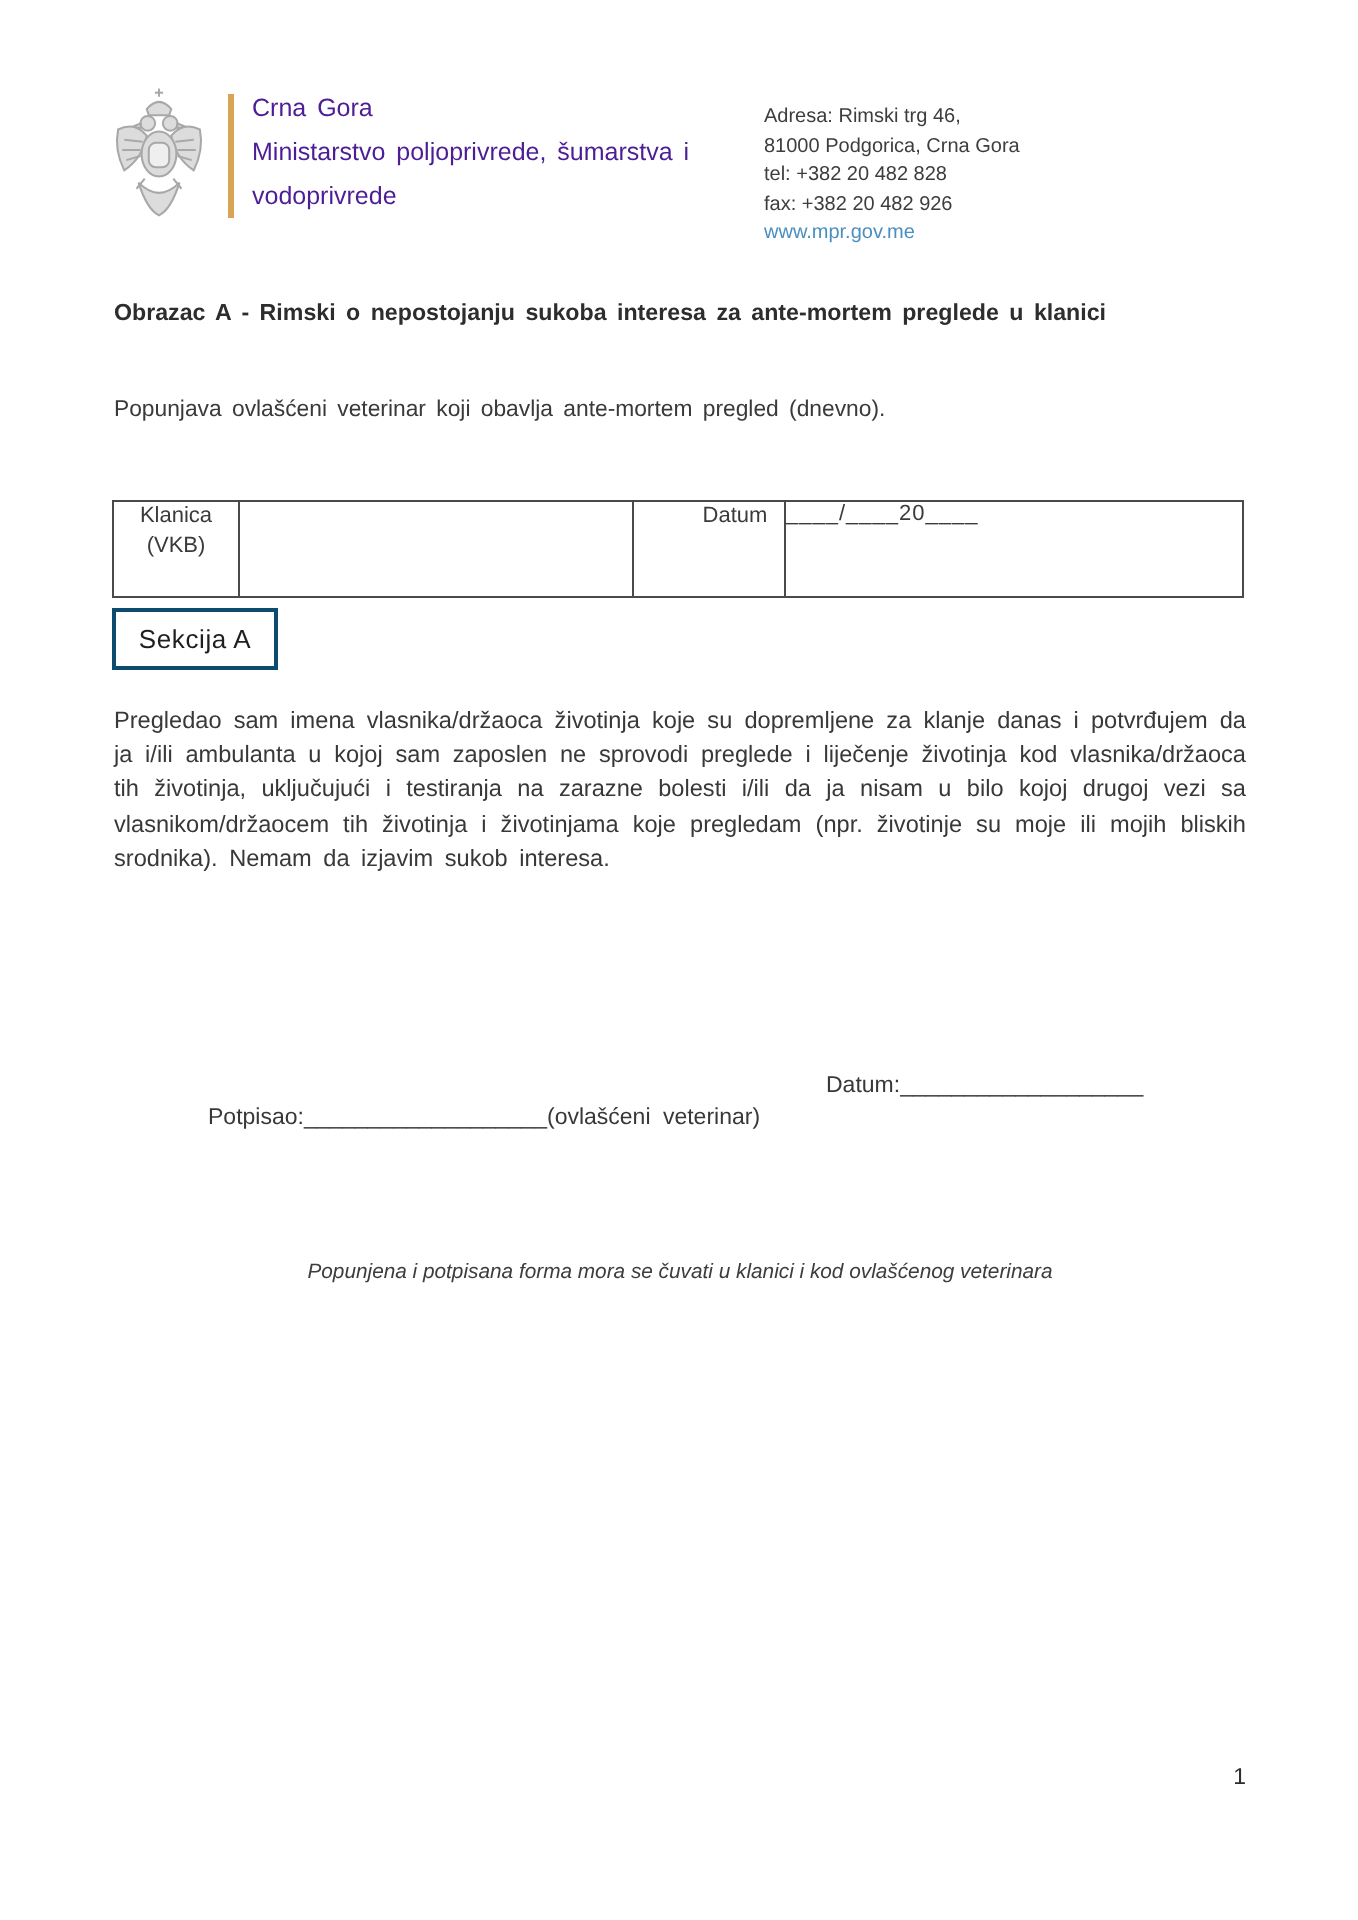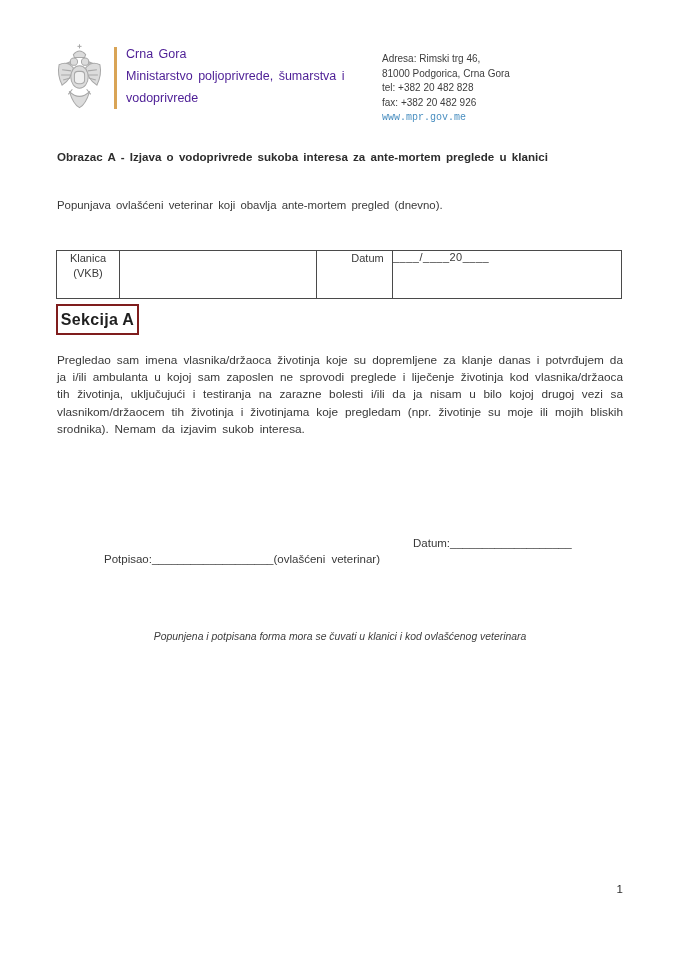--- a/index.html
+++ b/index.html
@@ -7,31 +7,31 @@
     position:relative;width:679px;height:960px;background:#ffffff;
     margin:0 auto;overflow:hidden;
     font-family:"Liberation Sans","DejaVu Sans",sans-serif;
     color:#3a3a3a;
   }
   
   .emblem{position:absolute;left:56px;top:43px;width:47px;height:68px;}
   .gold-rule{position:absolute;left:114px;top:47px;width:3px;height:62px;background:#D9A456;}
   .org-block{position:absolute;left:126px;top:43px;width:240px;font-size:12.5px;line-height:22px;color:#4c1d95;word-spacing:2px;}
   .addr-block{position:absolute;left:382px;top:52px;width:240px;text-align:left;font-size:10px;line-height:14.6px;color:#3d3d3d;}
-  .addr-block .website{color:#4A8FC0;text-decoration:none;display:inline-block;font-family:Liberation Mono, monospace;}
+  .addr-block .website{color:#4A8FC0;text-decoration:none;display:inline-block;}
   
   .doc-title{position:absolute;left:57px;top:150px;width:566px;font-size:11.6px;font-weight:bold;color:#2d2d2d;word-spacing:2px;}
   .doc-intro{position:absolute;left:57px;top:199px;width:566px;font-size:11.4px;word-spacing:2px;}
   
   .field-table{position:absolute;left:56px;top:250px;width:566px;height:49px;border-collapse:collapse;table-layout:fixed;font-size:11px;}
   .field-table td{border:1px solid #4a4a4a;padding:0;vertical-align:top;}
   .cell-label{text-align:center;line-height:15px;padding-top:1px;}
   .cell-datum-value{vertical-align:bottom;padding-left:44px;padding-bottom:1px;letter-spacing:.5px;}
   
-  .section-box{position:absolute;left:56px;top:304px;width:79px;height:27px;border:2px solid #7f1d1d;display:flex;align-items:center;justify-content:center;font-size:16px;font-weight:bold;color:#1f1f1f;letter-spacing:.3px;}
+  .section-box{position:absolute;left:56px;top:304px;width:79px;height:27px;border:2px solid #0c4a6e;display:flex;align-items:center;justify-content:center;font-size:13px;font-weight:normal;color:#1f1f1f;letter-spacing:.3px;}
   
   .declaration{position:absolute;left:57px;top:352px;width:566px;font-size:11.8px;line-height:17.2px;text-align:justify;word-spacing:2.5px;color:#383838;}
   
   .sig-row{position:absolute;left:57px;top:537px;width:566px;font-size:11.5px;color:#383838;}
   .sig-left{position:absolute;left:0;top:16px;white-space:nowrap;padding-left:47px;}
   .sig-right{position:absolute;left:356px;top:0;white-space:nowrap;}
   .sig-suffix{word-spacing:3px;}
   
   .footnote{position:absolute;left:57px;top:631px;width:566px;text-align:center;font-style:italic;font-size:10.4px;color:#3d3d3d;}
   .page-number{position:absolute;left:477px;top:883px;width:146px;text-align:right;font-size:11.5px;color:#2d2d2d;}
@@ -75,21 +75,21 @@
     <div>Ministarstvo poljoprivrede, šumarstva i vodoprivrede</div>
   </div>
   <div class="addr-block">
     <div>Adresa: Rimski trg 46,</div>
     <div>81000 Podgorica, Crna Gora</div>
     <div>tel: +382 20 482 828</div>
     <div>fax: +382 20 482 926</div>
     <div><a href="#" class="website">www.mpr.gov.me</a></div>
   </div>
 
-  <div class="doc-title">Obrazac A - Izjava o vodoprivrede sukoba interesa za ante-mortem preglede u klanici</div>
+  <div class="doc-title">Obrazac A - Rimski o nepostojanju sukoba interesa za ante-mortem preglede u klanici</div>
   <div class="doc-intro">Popunjava ovlašćeni veterinar koji obavlja ante-mortem pregled (dnevno).</div>
 
   <table class="field-table">
     <tbody>
         <tr>
       <td class="cell-label" style="width:62px;">
         <div>Klanica</div>
         <div>(VKB)</div>
       </td>
       <td style="width:196px;"></td>

